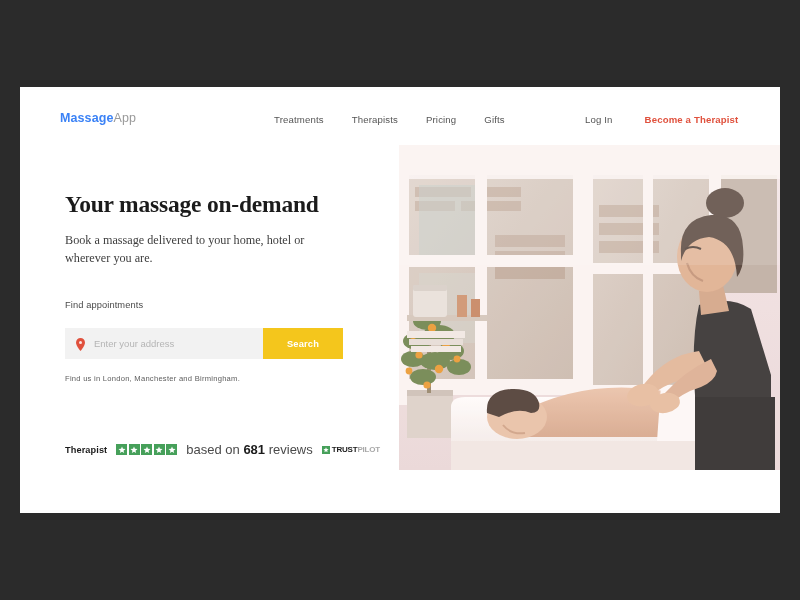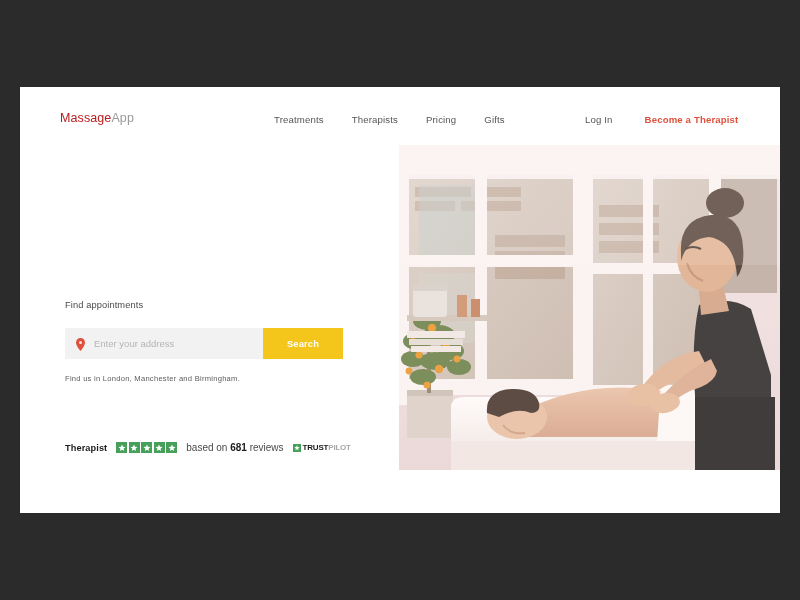--- a/index.html
+++ b/index.html
@@ -38,22 +38,22 @@
   }
   #brand-logo {
     position: absolute;
     left: 40px;
     top: 24px;
     font-size: 12.5px;
     letter-spacing: .1px;
     white-space: nowrap;
   }
   #brand-logo .brand-strong {
-    color: #b91c1c;
-    font-weight: normal;
+    color: #3b82f6;
+    font-weight: bold;
   }
   #brand-logo .brand-light {
     color: #9a9a9a;
     font-weight: normal;
   }
 
   #primary-nav {
     position: absolute;
     left: 254px;
     top: 27px;
@@ -200,21 +200,21 @@
     width: 11px;
     height: 11px;
     background: #46a05a;
     display: flex;
     align-items: center;
     justify-content: center;
   }
   .tp-star svg { display: block; }
   #tp-reviews {
     margin-left: 9px;
-    font-size: 10px;
+    font-size: 13px;
     color: #4a4a4a;
     white-space: nowrap;
     text-align: right;
   }
   #tp-reviews b { color: #1b1b1b; }
   #tp-logo {
     margin-left: 9px;
     display: flex;
     align-items: center;
     white-space: nowrap;
@@ -270,20 +270,24 @@
       <a href="#">Pricing</a>
       <a href="#">Gifts</a>
     </nav>
 
     <nav id="secondary-nav">
       <a href="#" id="nav-login">Log In</a>
       <a href="#" id="nav-cta">Become a Therapist</a>
     </nav>
   </div>
 
+  <div id="hero-left">
+    <h1 id="hero-title">Your massage on-demand</h1>
+    <p id="hero-subtitle">Book a massage delivered to your home, hotel or wherever you are.</p>
+  </div>
 
   <div id="search-block">
     <div id="search-label">Find appointments</div>
 
     <div id="search-row">
       <div id="search-field">
         <span id="pin-icon">
           <svg width="9" height="13" viewBox="0 0 9 13">
             <path d="M4.5 0C2 0 0 2 0 4.5C0 7.8 4.5 13 4.5 13S9 7.8 9 4.5C9 2 7 0 4.5 0Z" fill="#e0513d"></path>
             <circle cx="4.5" cy="4.4" r="1.5" fill="#ffffff" opacity="0.85"></circle>

